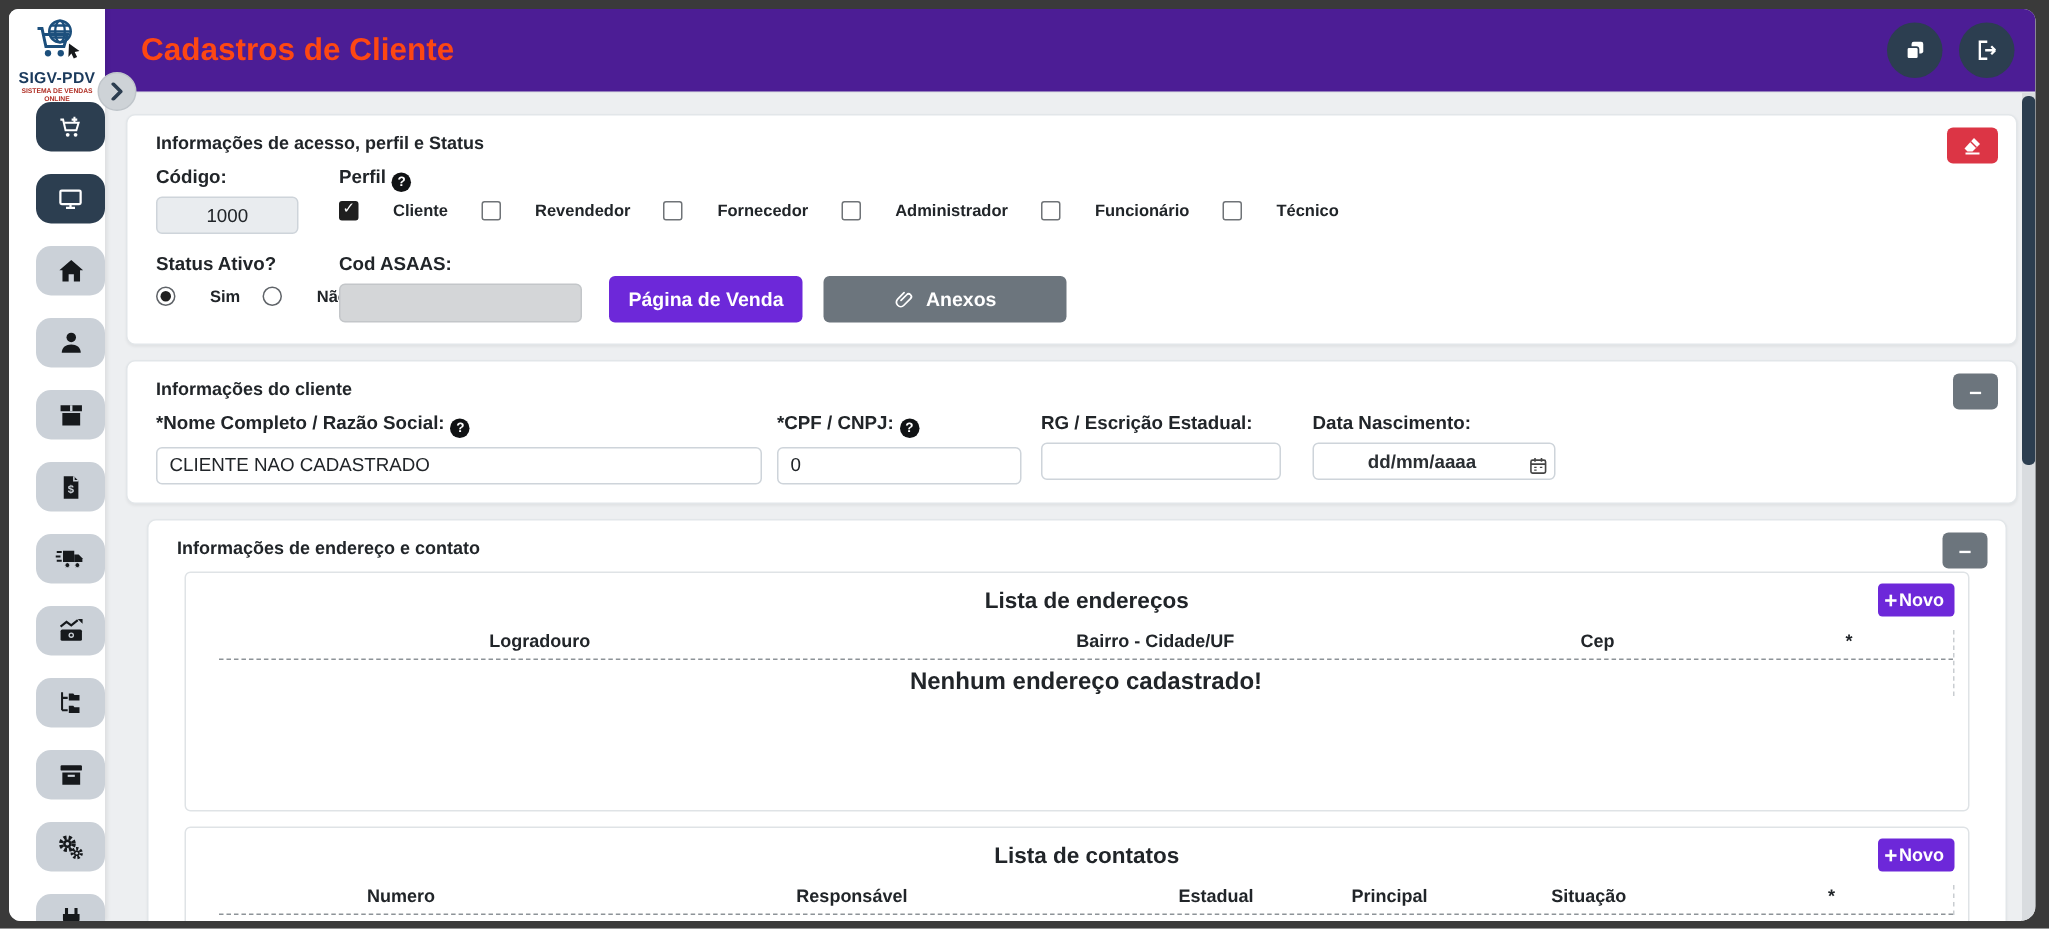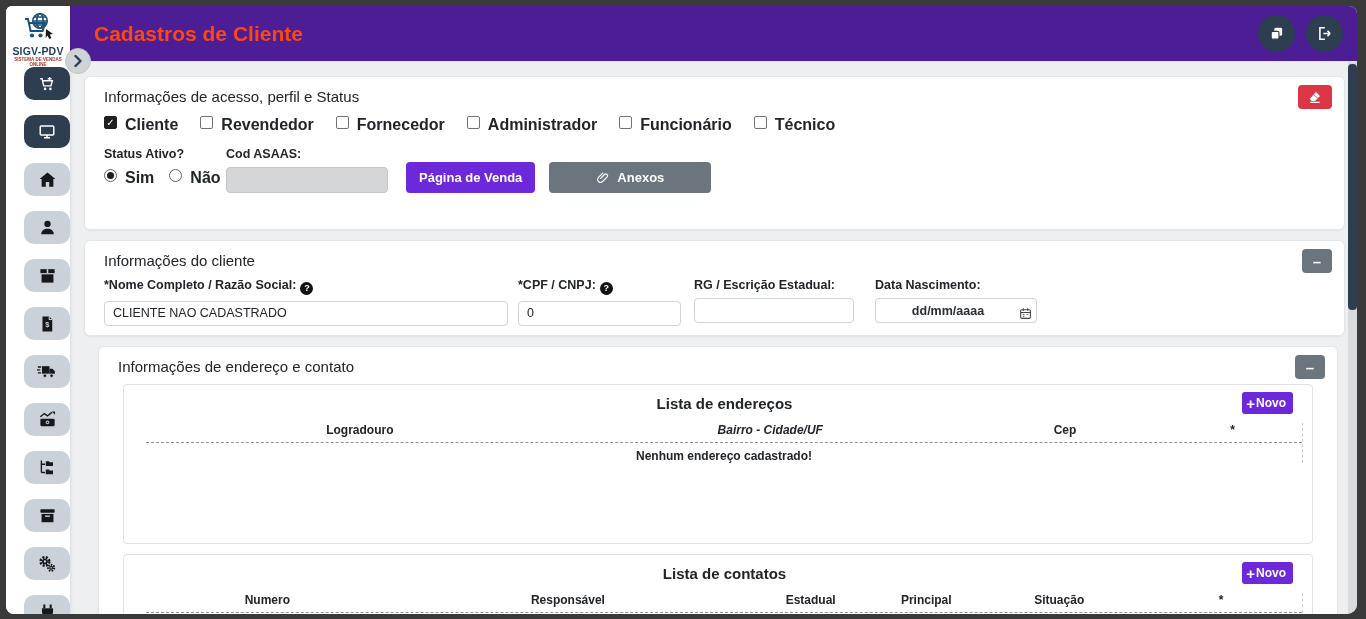--- a/index.html
+++ b/index.html
@@ -32,41 +32,41 @@
             align-items:center; flex:0 0 56px; }
   .page-title { font-size:21px; font-weight:bold; color:#fd4713; margin-left:24px; }
   .topbar-actions { margin-left:auto; margin-right:14px; display:flex; gap:11px; }
   .circle-btn { width:37px; height:37px; border-radius:50%; border:none; background:#2c3e50;
                 color:#fff; display:flex; align-items:center; justify-content:center; cursor:pointer; }
 
   .content { flex:1; padding:14px 12px 0 14px; overflow:hidden; }
 
   .card { background:#fff; border:1px solid #e2e6e9; border-radius:6px; position:relative;
           box-shadow:0 1px 2px rgba(0,0,0,.05); margin-bottom:10px; }
-  .card-title { font-size:15px; font-weight:normal; padding:11px 0 9px 19px; }
+  .card-title { font-size:12px; font-weight:bold; padding:11px 0 9px 19px; }
   .card.inset { margin-left:14px; margin-right:7px; }
 
   .icon-btn { position:absolute; top:8px; right:12px; width:34px; height:24px; border:none;
               border-radius:4px; display:flex; align-items:center; justify-content:center;
               cursor:pointer; color:#fff; }
   .icon-btn.red { background:#dc3545; }
   .icon-btn.slate { background:#6c757d; width:30px; font-weight:bold; }
   .minus-glyph::after { content:"–"; font-size:15px; font-weight:bold; line-height:1; }
 
   label.fldlab, .fldlab { display:block; font-size:12.5px; font-weight:bold; margin-bottom:6px; white-space:nowrap; }
   .input { height:25px; border:1px solid #ced4da; border-radius:4px; font-size:12.5px;
            font-family:inherit; padding:0 8px; color:#212529; background:#fff; }
   .input.gray { background:#e9ecef; text-align:center; }
   .input.disabled { background:#d4d6d8; border-color:#c3c6c9; }
 
   .row { display:flex; align-items:flex-start; padding-left:19px; }
   .row + .row { margin-top:13px; }
   .col-a { width:122px; flex:0 0 122px; }
   .checks { display:flex; gap:22px; margin-top:2px; }
-  .check-item, .radio-item { display:flex; align-items:flex-start; gap:8px; font-size:16px;
+  .check-item, .radio-item { display:flex; align-items:flex-end; gap:23px; font-size:11px;
                              font-weight:bold; cursor:pointer; white-space:nowrap; }
   .cb { width:13px; height:13px; border:1px solid #6f7377; border-radius:2px; background:#fff;
         display:inline-flex; align-items:center; justify-content:center; }
   .cb.on { background:#1f1f1f; border-color:#1f1f1f; }
   .cb.on::after { content:"✓"; color:#fff; font-size:10px; font-weight:bold; line-height:1; }
   .radio { width:13px; height:13px; border:1px solid #5f6368; border-radius:50%; background:#fff;
            display:inline-flex; align-items:center; justify-content:center; }
   .radio.on::after { content:""; width:7px; height:7px; border-radius:50%; background:#1f1f1f; }
   .radios { display:flex; gap:15px; margin-top:8px; }
 
@@ -88,31 +88,31 @@
   .date-wrap { position:relative; }
   .date-wrap .input { text-align:center; font-weight:bold; padding-right:24px; }
   .date-wrap input::placeholder { color:#2b2f33; opacity:1; }
   .cal-icon { position:absolute; right:5px; top:5px; color:#444; pointer-events:none; }
 
   .subcard { background:#fff; border:1px solid #dfe3e6; border-radius:4px; margin:0 24px;
              position:relative; padding:7px 9px 0 22px; }
   .subcard.addresses { height:160px; }
   .subcard.contacts { height:210px; margin-top:10px; }
   .subcard-title { text-align:center; font-size:15px; font-weight:bold; padding-top:3px; }
-  .novo-btn { position:absolute; top:7px; right:19px; height:22px; padding:0 7px 0 4px;
+  .novo-btn { position:absolute; top:7px; right:9px; height:22px; padding:0 7px 0 4px;
               font-size:12px; border-radius:3px; }
   .novo-btn::before { content:"+"; font-size:15px; font-weight:bold; margin-right:1px; }
   .tbl { margin-top:11px; border-right:1px dashed #c9cdd1; }
   .thead { display:flex; font-size:12px; font-weight:bold; padding-bottom:5px;
            border-bottom:1px dashed #8d9398; }
   .thead span { text-align:center; }
-  .tempty { text-align:center; font-size:12px; font-weight:bold; padding-top:6px; }
-
-  
-  .addr-c0{width:37%;} .addr-c1{width:34%;font-style:italic;} .addr-c2{width:17%;} .addr-c3{width:12%;}
+  .tempty { text-align:center; font-size:16px; font-weight:bold; padding-top:6px; }
+
+  
+  .addr-c0{width:37%;} .addr-c1{width:34%;} .addr-c2{width:17%;} .addr-c3{width:12%;}
   
   .ct-c0{width:21%;} .ct-c1{width:31%;} .ct-c2{width:11%;} .ct-c3{width:9%;} .ct-c4{width:14%;} .ct-c5{width:14%;}
 
   
   .scrollbar { position:absolute; top:56px; right:0; bottom:0; width:9px; background:#d9dcdf; z-index:5; }
   .scroll-thumb { position:absolute; top:2px; right:0; width:9px; height:246px; background:#2c3e50;
                   border-radius:4px; cursor:pointer; }
 </style>
 </head>
 <body>
@@ -260,21 +260,28 @@
         <div class="card-title">Informações de acesso, perfil e Status</div>
         <button class="icon-btn red">
           <svg width="16" height="16" viewBox="0 0 24 24">
             <path d="M13.5 4.5l6 6-7.5 7.5h-5l-3-3z" fill="#fff"></path>
             <path d="M10 8l6 6" stroke="#dc3545" stroke-width="1.4"></path>
             <path d="M5 20h14" stroke="#fff" stroke-width="2"></path>
           </svg>
         </button>
 
         <div class="row">
+          <div class="col-a">
+            <label class="fldlab">Código:</label>
+            <input class="input gray" style="width: 95px;" readonly="" value="1000">
+          </div>
           <div>
+            <label class="fldlab">
+              <span>Perfil</span><span class="help"></span>
+            </label>
             <div class="checks">
               <label class="check-item">
                 <span class="cb on"></span>
                 <span>Cliente</span>
               </label>
               <label class="check-item">
                 <span class="cb"></span>
                 <span>Revendedor</span>
               </label>
               <label class="check-item">

